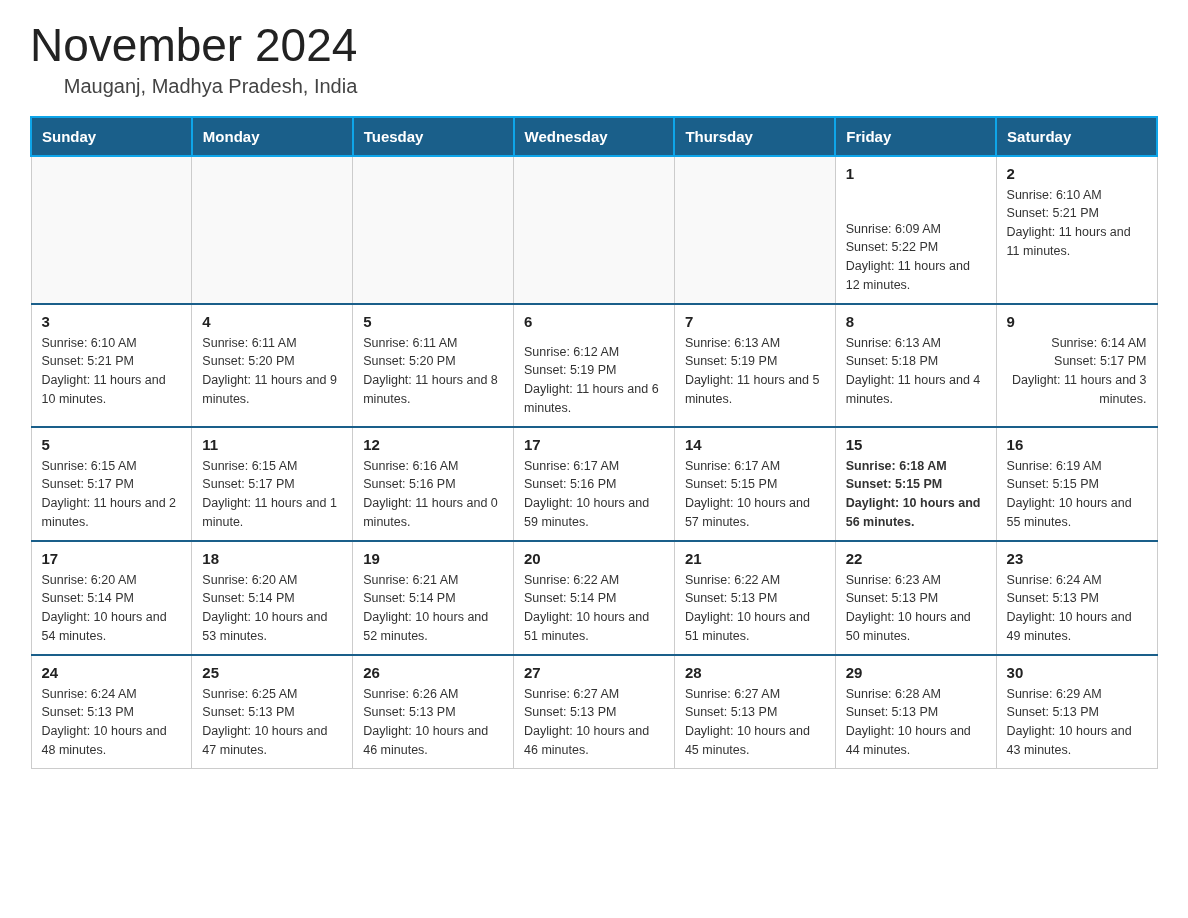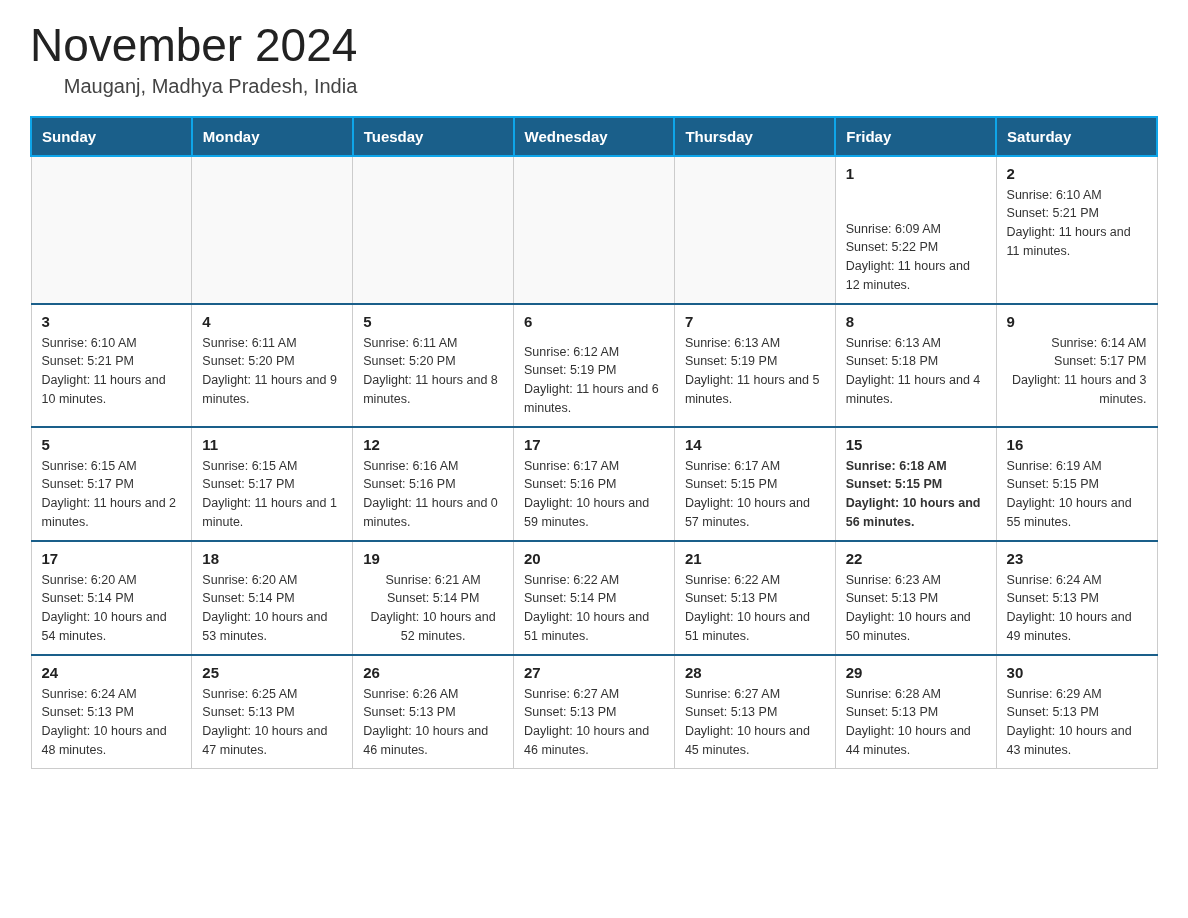--- a/index.html
+++ b/index.html
@@ -239,21 +239,21 @@
 Daylight: 10 hours and 54 minutes.</div>
         </td>
         <td>
           <div class="day-number">18</div>
           <div class="day-info" style="white-space: pre-line;">Sunrise: 6:20 AM
 Sunset: 5:14 PM
 Daylight: 10 hours and 53 minutes.</div>
         </td>
         <td>
           <div class="day-number">19</div>
-          <div class="day-info" style="white-space: pre-line; text-align: center;">Sunrise: 6:21 AM
+          <div class="day-info" style="white-space: pre-line;">Sunrise: 6:21 AM
 Sunset: 5:14 PM
 Daylight: 10 hours and 52 minutes.</div>
         </td>
         <td>
           <div class="day-number">20</div>
           <div class="day-info" style="white-space: pre-line;">Sunrise: 6:22 AM
 Sunset: 5:14 PM
 Daylight: 10 hours and 51 minutes.</div>
         </td>
         <td>

